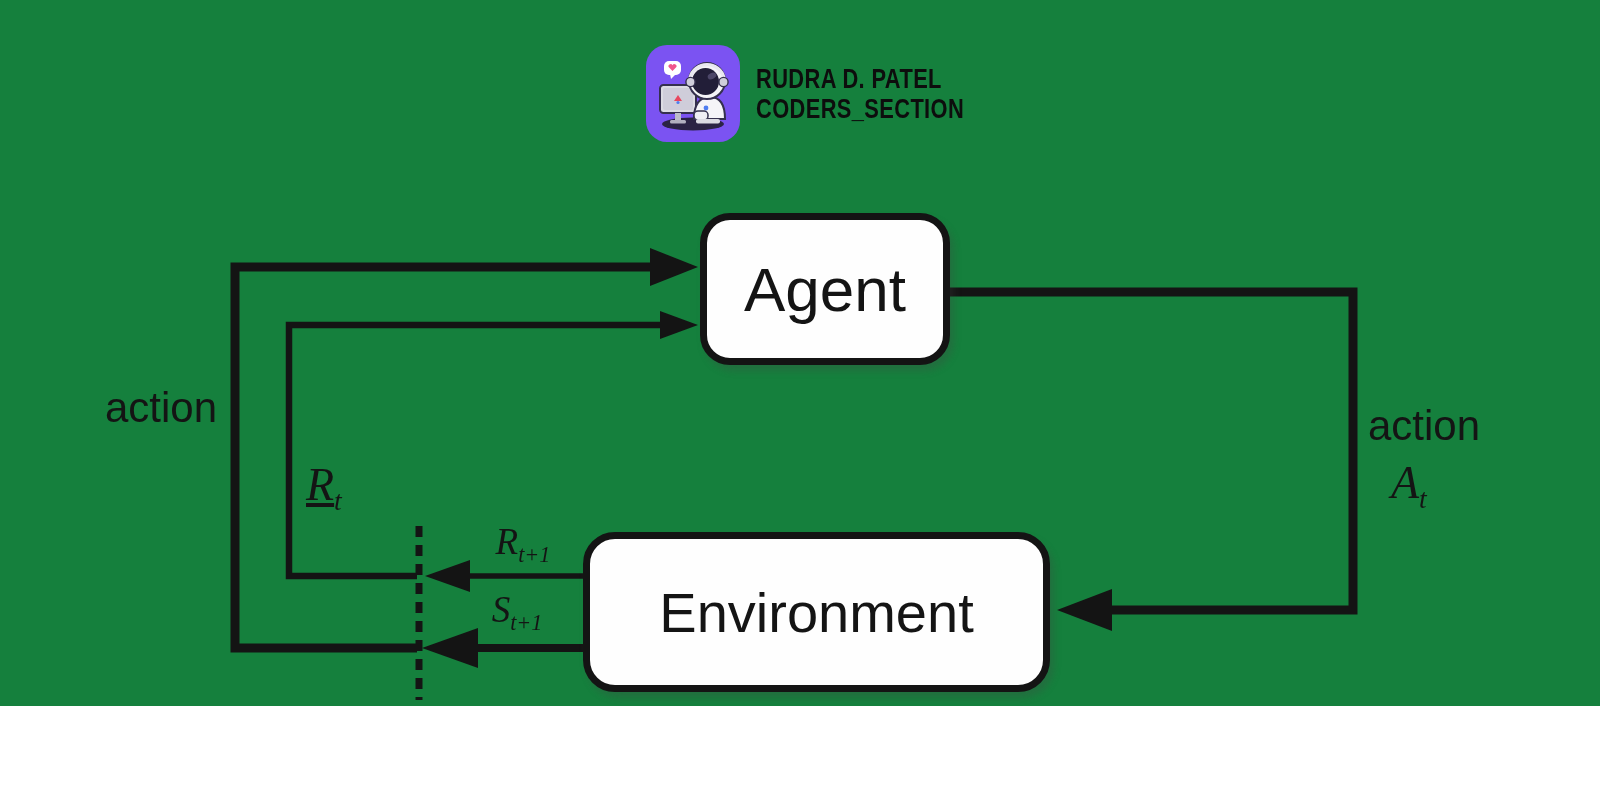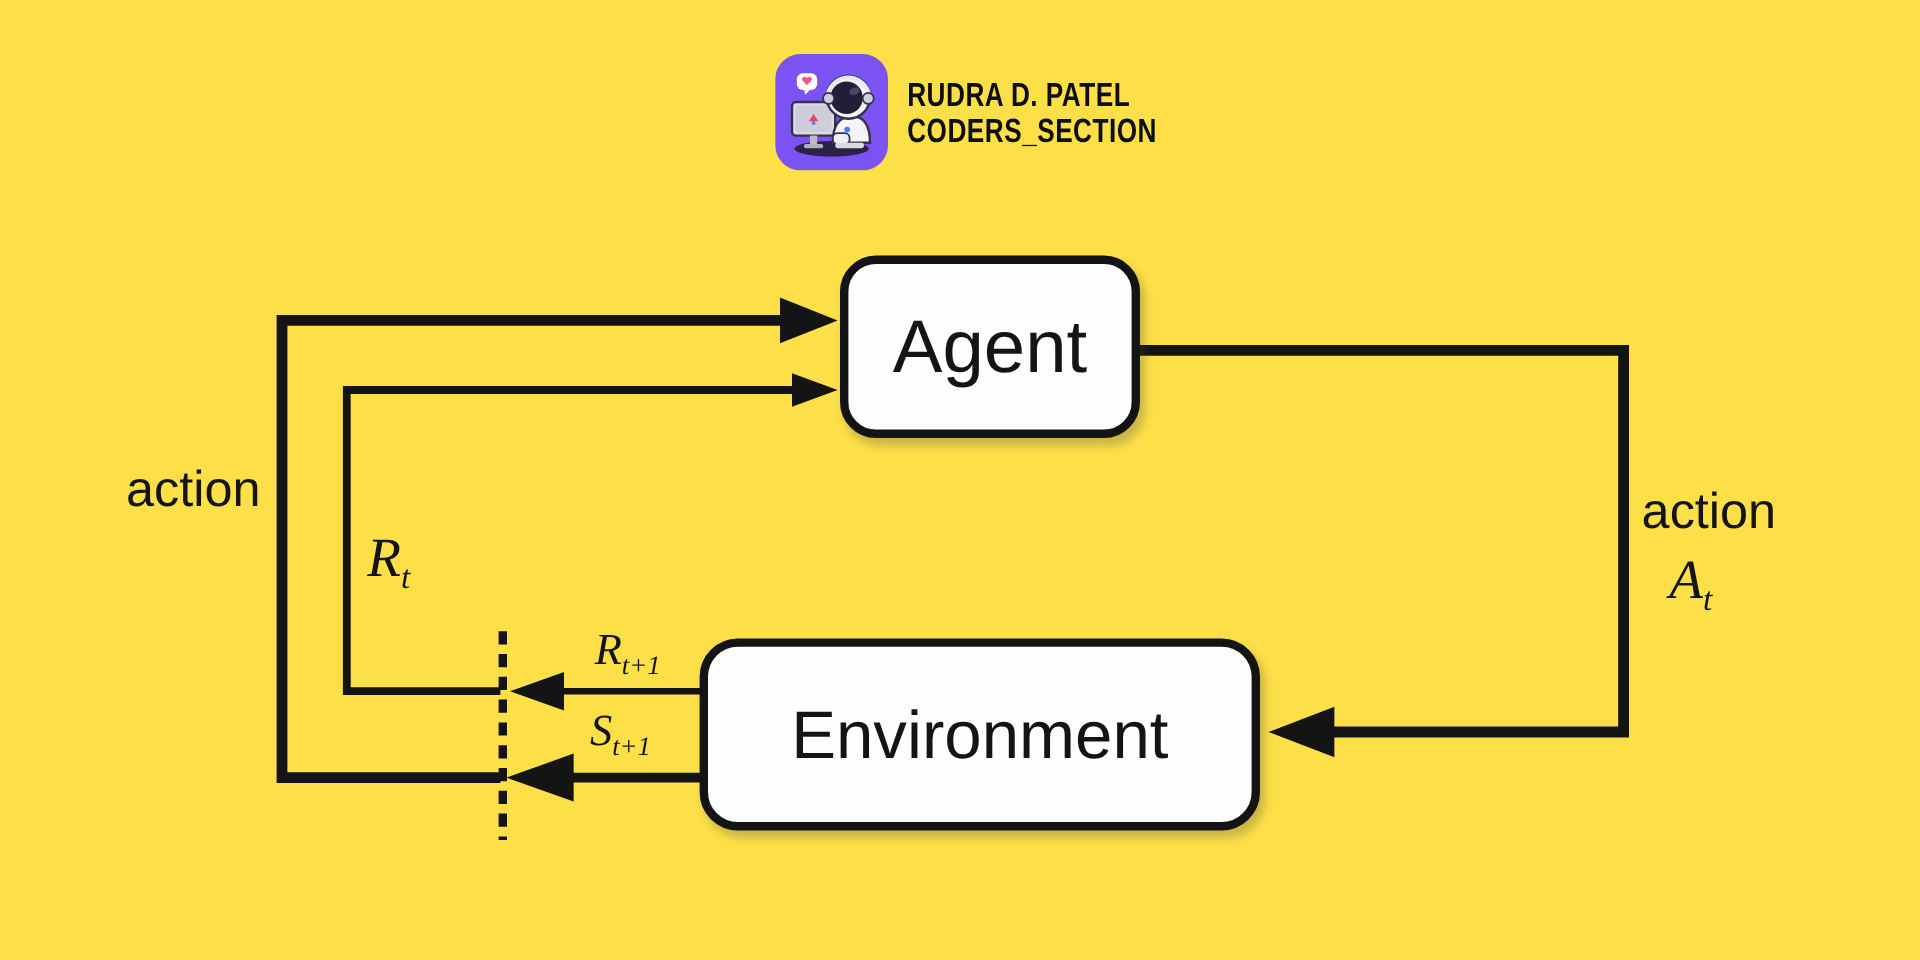--- a/index.html
+++ b/index.html
@@ -1,20 +1,20 @@
 <!DOCTYPE html>
 <html><head>
 <meta charset="utf-8">
 <style>
   html, body { margin: 0; padding: 0; background: #ffffff; }
   #stage {
     position: relative;
     width: 1600px;
-    height: 800px;
-    background: #fde047;
+    height: 706px;
+    background: #15803d;
     overflow: hidden;
     font-family: "Liberation Sans", sans-serif;
     color: #141414;
   }
   
   #brand { position: absolute; left: 646px; top: 45px; display: flex; align-items: center; }
   #brand-logo {
     width: 94px; height: 97px; border-radius: 21px;
     position: relative; flex: 0 0 auto;
   }
@@ -146,21 +146,21 @@
 
   <div id="environment-box" class="node">
     <span>Environment</span>
   </div>
   <div id="agent-box" class="node">
     <span>Agent</span>
   </div>
 
   <div class="word" style="left:105px; top:384px; width:112px; text-align:center;">action</div>
 
-  <div class="math" style="left:306px; top:438px;"><span>R</span><sub>t</sub></div>
+  <div class="math" style="left:306px; top:458px;text-decoration:underline;"><span>R</span><sub>t</sub></div>
 
   <div class="word" style="left:1368px; top:402px;">action</div>
   <div class="math" style="left:1366px; top:456px;margin-left:25px;"><span>A</span><sub>t</sub></div>
 
   <div class="math small" style="left:458px; top:520px; width:130px; text-align:center;"><span>R</span><sub>t+1</sub></div>
   <div class="math small" style="left:452px; top:588px; width:130px; text-align:center;"><span>S</span><sub>t+1</sub></div>
 
 </div>
 
 </body></html>

